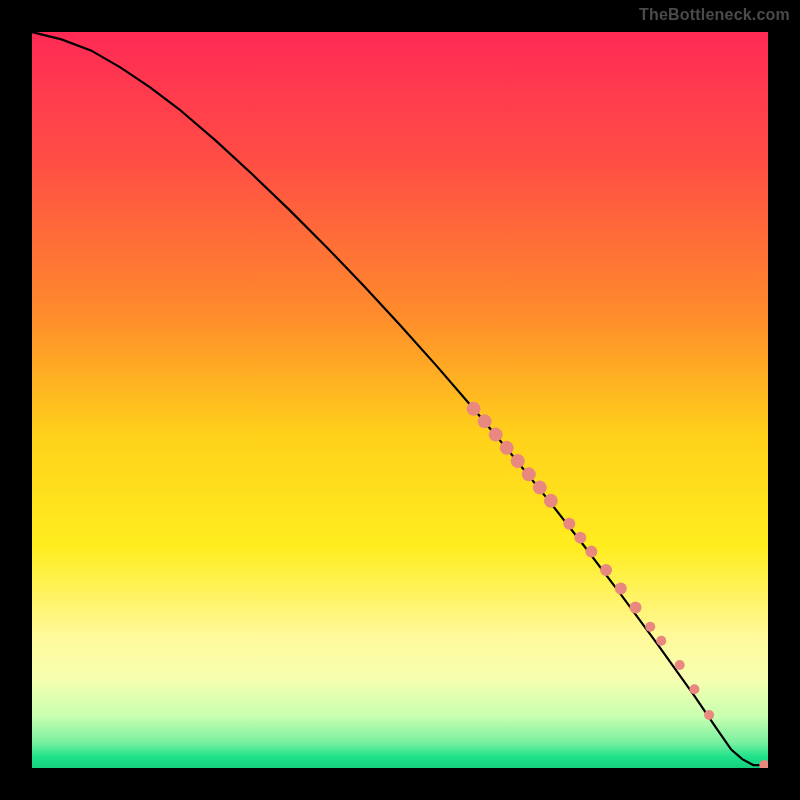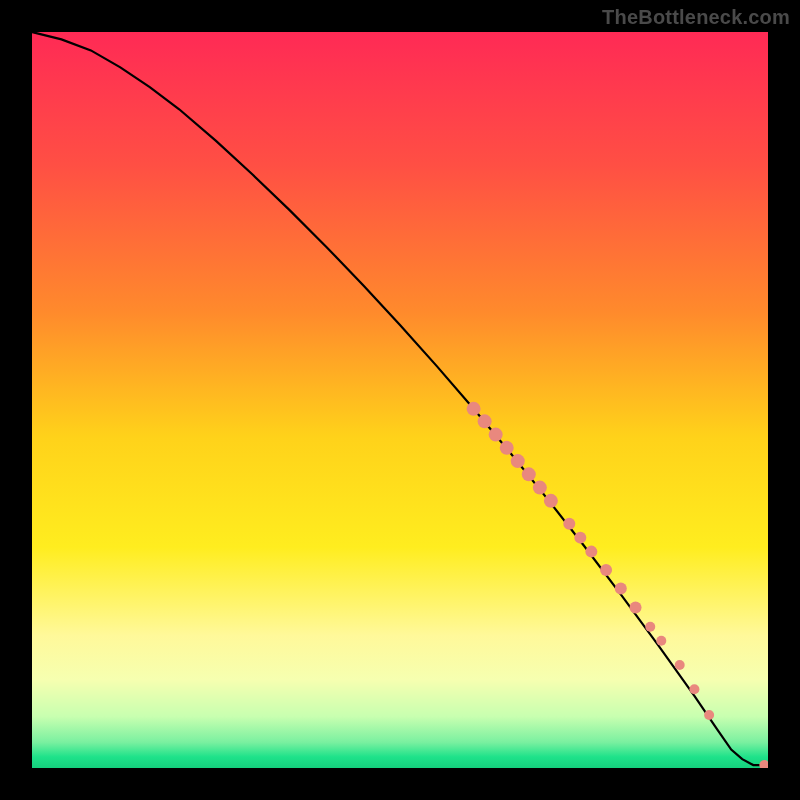--- a/index.html
+++ b/index.html
@@ -24,21 +24,21 @@
     left: 0;
     top: 0;
     width: 736px;
     height: 736px;
   }
   .attribution {
     position: absolute;
     top: 6px;
     right: 10px;
     color: #4a4a4a;
-    font-size: 20px;
+    font-size: 16px;
     font-weight: 700;
     letter-spacing: 0.2px;
   }
   svg { display: block; }
 </style>
 </head>
 <body>
 
 <div class="frame">
   <svg class="plot" viewBox="0 0 736 736">

